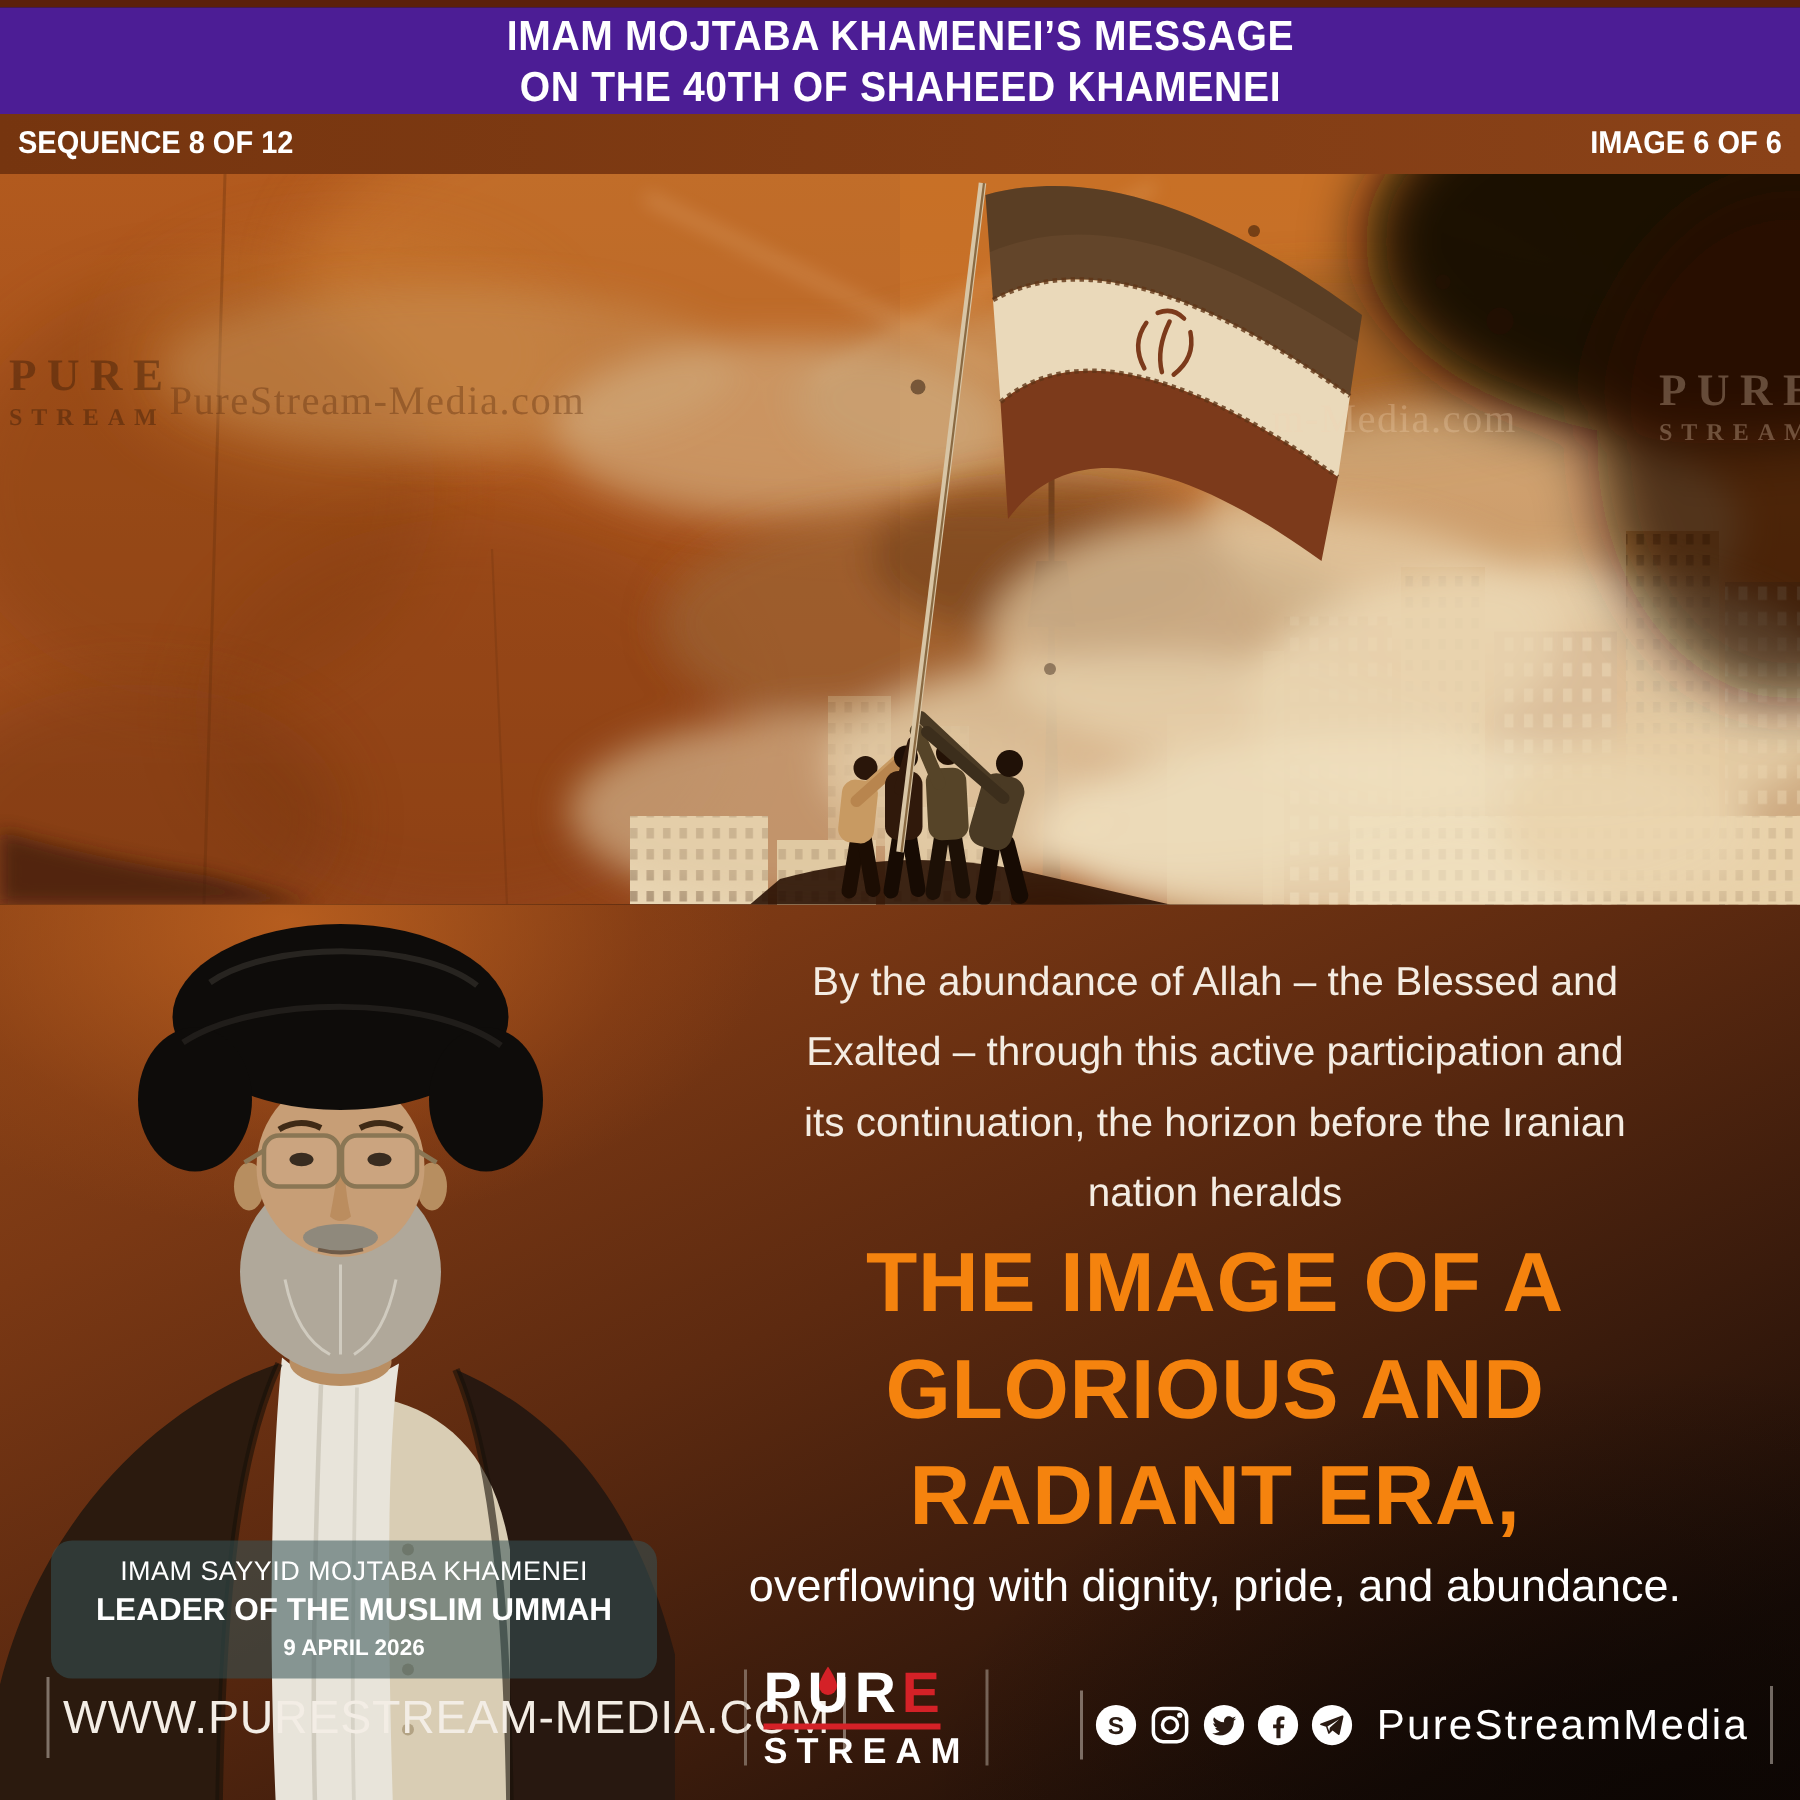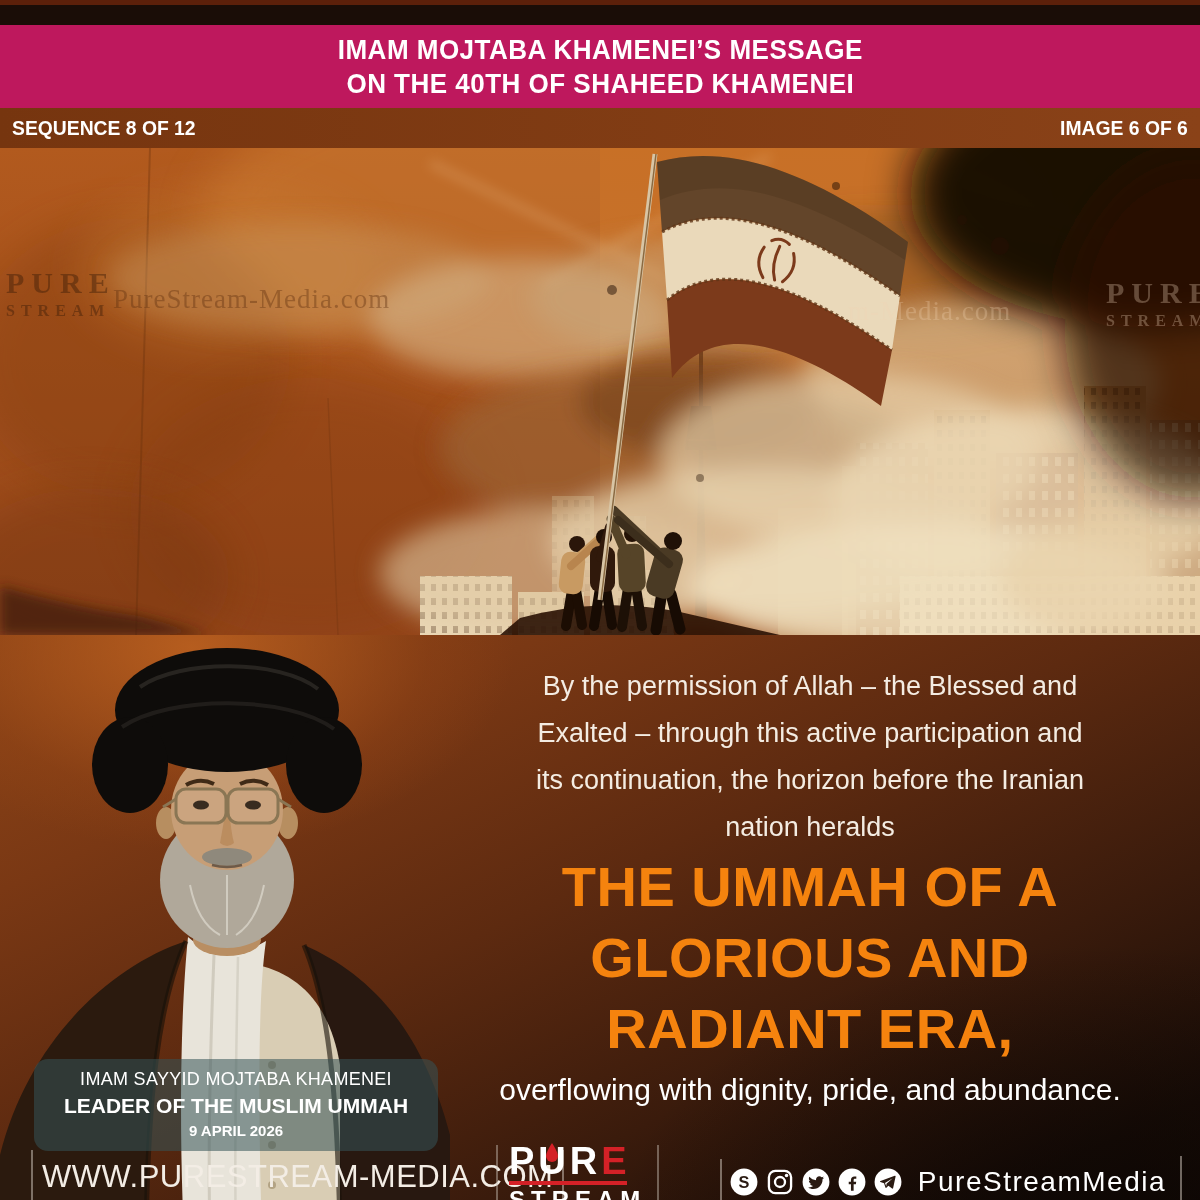--- a/index.html
+++ b/index.html
@@ -1,21 +1,21 @@
 <!DOCTYPE html>
 <html><head>
 <meta charset="utf-8">
 <style>
   html,body{margin:0;padding:0;background:#000;}
   .poster{position:relative;width:1200px;height:1200px;overflow:hidden;
     font-family:"Liberation Sans",sans-serif;background:#1a0d07;}
 
   
   .top-strip{height:5px;background:#5c200a;}
-  .header{height:83px;background:#be185d;display:flex;align-items:center;justify-content:center;margin-top:20px;}
+  .header{height:71px;background:#4c1d95;display:flex;align-items:center;justify-content:center;}
   .header .title{color:#fff;font-weight:700;font-size:28px;line-height:34px;text-align:center;
     letter-spacing:.5px;transform:scaleX(.93);}
   .seq-band{height:40px;background:linear-gradient(90deg,#76350f,#8a4218);display:flex;
     align-items:center;justify-content:space-between;padding:0 12px;color:#fff;font-weight:700;font-size:21px;}
   .seq-band .left{transform:scaleX(.92);transform-origin:left center;}
   .seq-band .right{transform:scaleX(.92);transform-origin:right center;}
 
   
   .scene{position:relative;height:487px;overflow:hidden;font-family:Liberation Serif, serif;}
   .scene-svg{position:absolute;inset:0;width:100%;height:100%;display:block;}
@@ -313,27 +313,27 @@
     </svg>
 
     <div class="caption-box">
       <div class="caption-name">IMAM SAYYID MOJTABA KHAMENEI</div>
       <div class="caption-title">LEADER OF THE MUSLIM UMMAH</div>
       <div class="caption-date">9 APRIL 2026</div>
     </div>
 
     <div class="quote">
       <div class="quote-intro">
-        <div>By the permission of Allah – the Blessed and</div>
+        <div>By the abundance of Allah – the Blessed and</div>
         <div>Exalted – through this active participation and</div>
         <div>its continuation, the horizon before the Iranian</div>
         <div>nation heralds</div>
       </div>
       <div class="quote-headline">
-        <div>THE UMMAH OF A</div>
+        <div>THE IMAGE OF A</div>
         <div>GLORIOUS AND</div>
         <div>RADIANT ERA,</div>
       </div>
       <div class="quote-outro">overflowing with dignity, pride, and abundance.</div>
     </div>
 
     <div class="site-group">
       <div class="vbar"></div>
       <span class="site-url">WWW.PURESTREAM-MEDIA.COM</span>
       <div class="vbar"></div>

